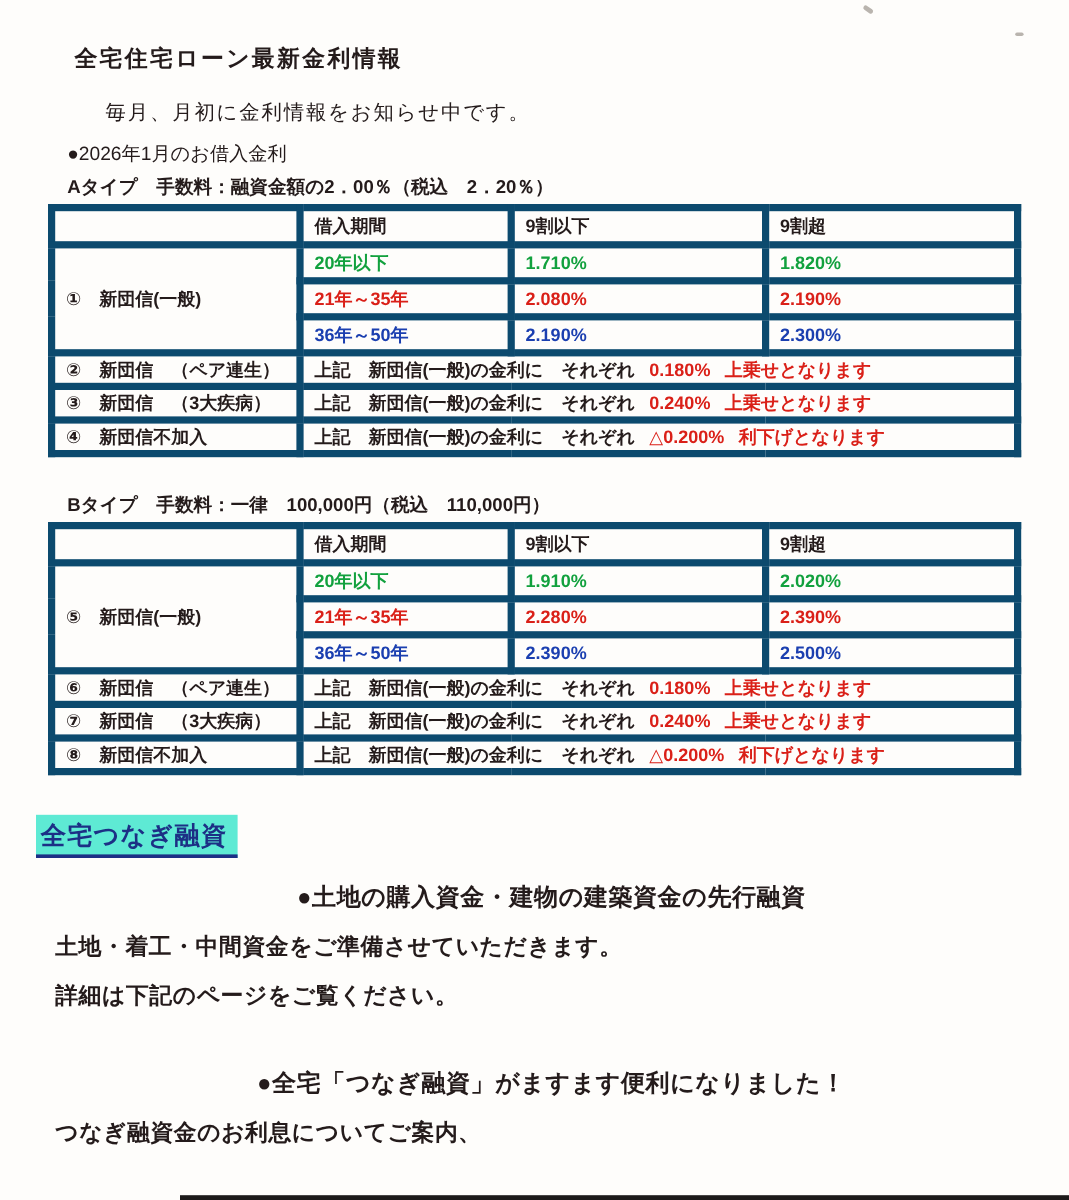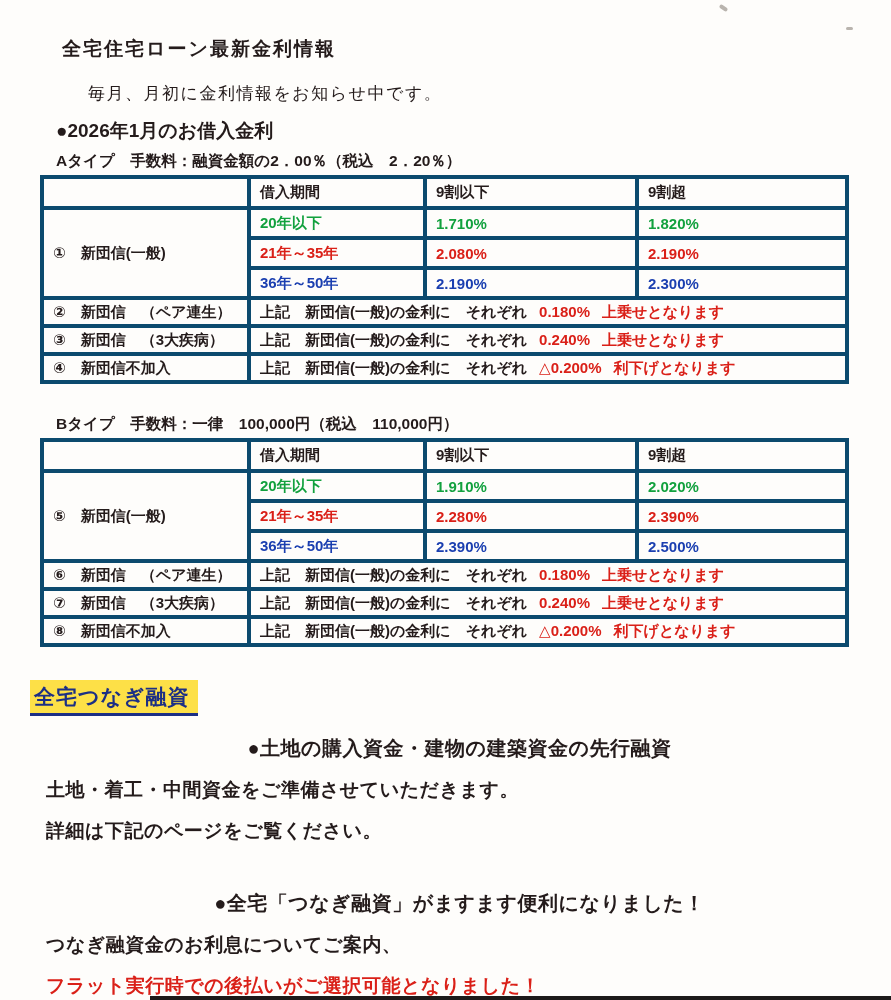--- a/index.html
+++ b/index.html
@@ -5,45 +5,45 @@
   html,body { margin:0; padding:0; background:#ffffff; }
   .page {
     position:relative; width:891px; height:1000px;
     background:#fefdfb; overflow:hidden;
     font-family:"Liberation Sans","DejaVu Sans",sans-serif;
     color:#241b1b;
   }
   .title { margin:0; padding:36px 0 0 62px; font-size:19px; font-weight:bold; letter-spacing:2px; }
   .subtitle { margin:20px 0 0 88px; font-family:"DejaVu Serif","Liberation Serif",serif;
     font-size:17px; letter-spacing:1.5px; }
-  .period-heading { margin:13px 0 0 56px; font-size:19px; font-weight:bold; }
+  .period-heading { margin:13px 0 0 56px; font-size:16px; font-weight:normal; }
   .type-label { margin:7px 0 3px 56px; font-size:15.5px; font-weight:bold; }
   .type-label-b { margin-top:30px; }
 
   table.rate-table { border-collapse:collapse; margin-left:40px; width:805px; table-layout:fixed; }
   table.rate-table td {
-    border:4px solid #0c4a6e; padding:0 9px; font-weight:bold; font-size:15px;
+    border:6px solid #0c4a6e; padding:0 9px; font-weight:bold; font-size:15px;
     vertical-align:middle; overflow:hidden; white-space:nowrap;
   }
   tr.head-row { height:31px; }
   tr.rate-row { height:30px; }
   tr.note-row { height:28px; }
   td.label-cell { color:#241b1b;border-radius:12px; }
   tr.row-green td.val { color:#12a13e; }
   tr.row-red   td.val { color:#da2018; }
   tr.row-blue  td.val { color:#1b3fb0; }
   td.note-cell { font-size:14.5px; }
   .note-prefix { color:#241b1b; }
   .note-value  { color:#da2018; margin-left:12px; }
   .note-suffix { color:#da2018; margin-left:12px; }
 
   .bridge-heading {
     display:inline-block; margin:33px 0 0 30px; padding:3px 9px 2px 4px;
     font-size:21px; font-weight:bold; letter-spacing:1px;
-    color:#1c2f85; background:#fde047; border-bottom:3px solid #1c2f85;
+    color:#1c2f85; background:#5eead4; border-bottom:3px solid #1c2f85;
   }
   .bullet-line   { margin:19px 0 0 28px; font-size:20px; font-weight:bold; letter-spacing:0.5px;text-align:center; }
   .sub-line      { margin:15px 0 0 46px; font-size:19px; font-weight:bold; letter-spacing:0.5px; }
   .bullet2-start { margin-top:46px; }
   .red-line      { color:#da2018; }
 
   .scan-speck { position:absolute; background:#b9b4ae; border-radius:2px; }
   .speck-1 { left:719px; top:6px;  width:9px; height:4px; transform:rotate(35deg); }
   .speck-2 { left:846px; top:27px; width:7px; height:3px; }
   .bottom-bar { position:absolute; left:150px; right:0; bottom:0; height:4px; background:#1d1a1a; }
@@ -166,19 +166,18 @@
   <div>
     <span class="bridge-heading">全宅つなぎ融資</span>
   </div>
 
   <div class="bullet-line">●土地の購入資金・建物の建築資金の先行融資</div>
   <div class="sub-line">土地・着工・中間資金をご準備させていただきます。</div>
   <div class="sub-line">詳細は下記のページをご覧ください。</div>
 
   <div class="bullet-line bullet2-start">●全宅「つなぎ融資」がますます便利になりました！</div>
   <div class="sub-line">つなぎ融資金のお利息についてご案内、</div>
-  <div class="sub-line red-line">フラット実行時での後払いがご選択可能となりました！</div>
 
   <div class="scan-speck speck-1"></div>
   <div class="scan-speck speck-2"></div>
   <div class="bottom-bar"></div>
 
 </div>
 
 </body></html>

